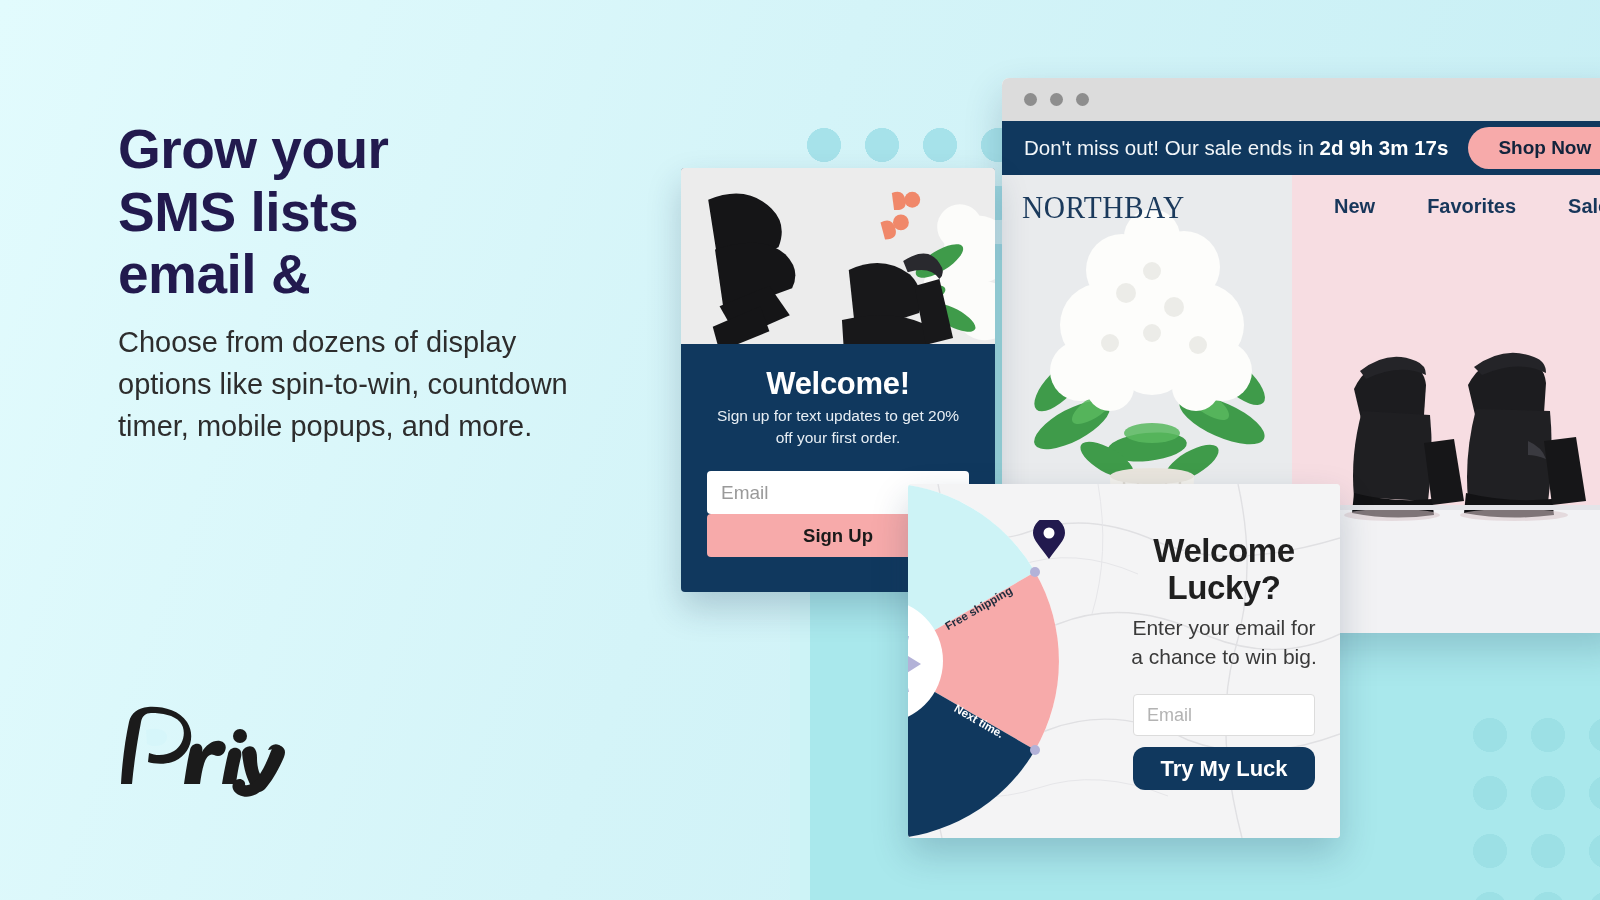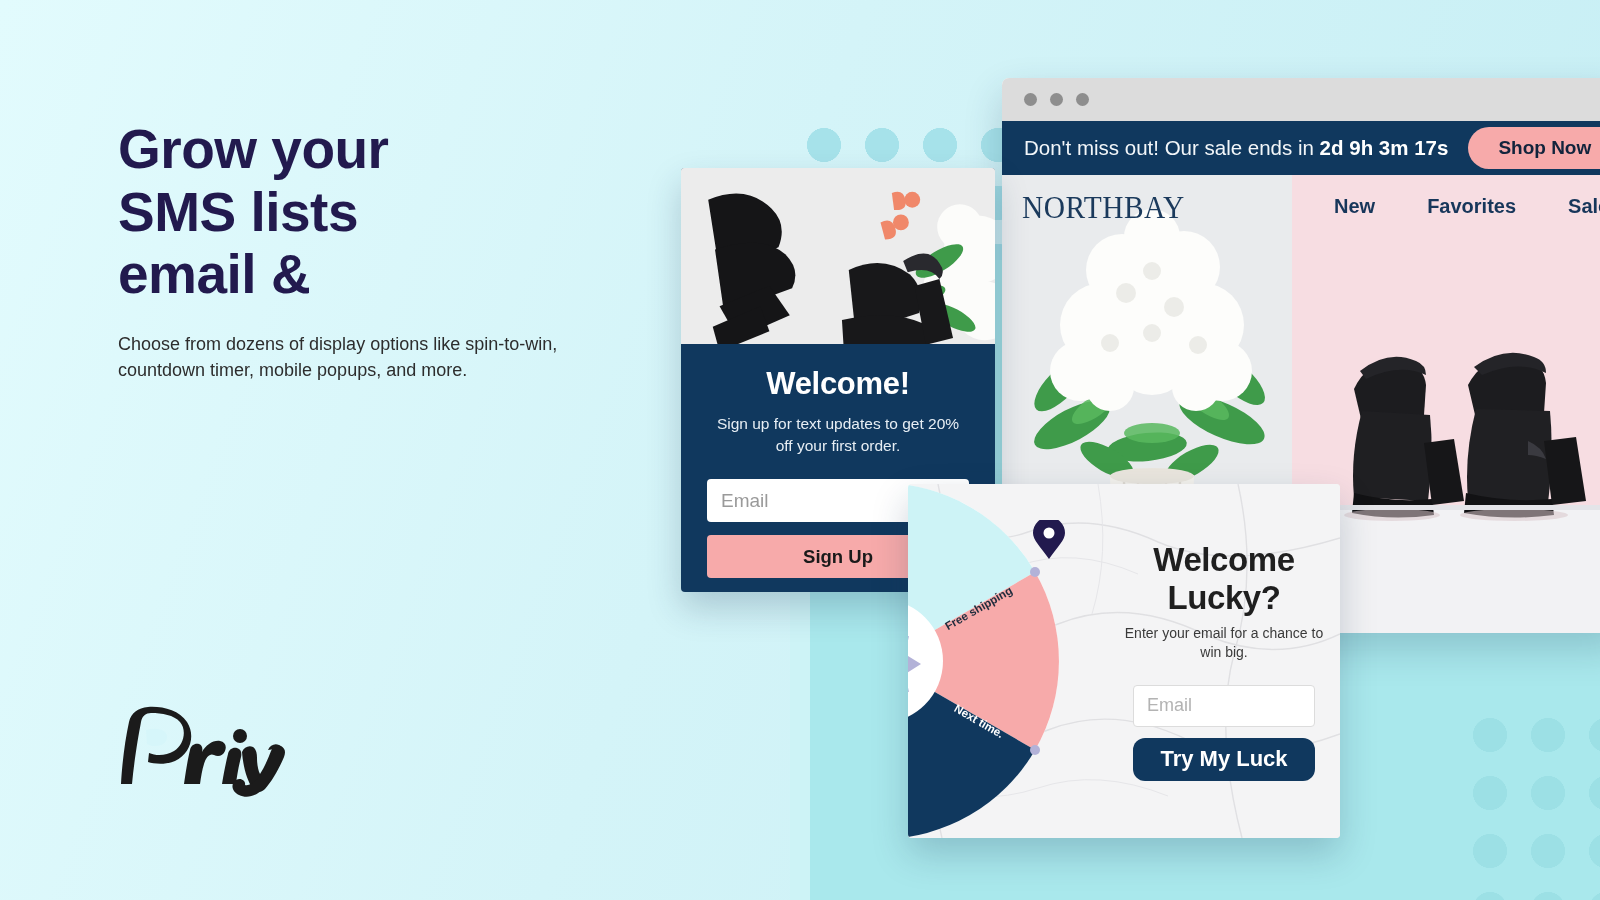--- a/index.html
+++ b/index.html
@@ -35,21 +35,21 @@
     opacity:.85;
   }
 
   
   .left-copy{ position:absolute; left:118px; top:118px; width:480px; }
   .headline{
     font-size:55px; line-height:1.14; font-weight:700;
     color:#221a4e; letter-spacing:-0.5px;
   }
   .subcopy{
-    margin-top:26px; font-size:18px; line-height:1.44;
+    margin-top:16px; font-size:29px; line-height:1.44;
     color:#2d2d2d; font-weight:400;
   }
   .logo-wrap{ position:absolute; left:118px; top:700px; width:190px; height:100px; }
   .logo-wrap svg{ display:block; }
 
   
   .browser{
     position:absolute; left:1002px; top:78px; width:620px; height:555px;
     background:#fff; border-radius:7px 0 0 0; overflow:hidden;
     box-shadow:0 16px 38px rgba(22,48,80,.20);
@@ -97,30 +97,30 @@
   
   .welcome{
     position:absolute; left:681px; top:168px; width:314px; height:424px;
     border-radius:4px; overflow:hidden;
     box-shadow:0 16px 34px rgba(22,48,80,.22);
     background:#10385e;
   }
   .welcome-img{ height:176px; position:relative; background:#ececec; overflow:hidden; }
   .welcome-body{ padding:22px 26px 0; text-align:center; }
   .welcome-title{ color:#fff; font-size:31px; font-weight:700; letter-spacing:-.3px; }
-  .welcome-sub{ color:#e7eef4; font-size:15.5px; line-height:1.42; margin-top:11px; }
+  .welcome-sub{ color:#e7eef4; font-size:15.5px; line-height:1.42; margin-top:3px; }
   .field{
     margin-top:22px; height:43px; background:#fff; border-radius:4px;
     display:flex; align-items:center; padding:0 14px;
     font-size:19px; color:#9a9a9a; border:none; width:100%;
     font-family:inherit;
   }
   .field::placeholder{ color:#9a9a9a; opacity:1; }
   .btn-signup{
-    margin-top:13px; height:43px; width:100%; background:#f7aaaa;
+    height:43px; width:100%; background:#f7aaaa;
     color:#1a1a1a; font-size:18.5px; font-weight:700; border:none;
     border-radius:4px; font-family:inherit; cursor:pointer;
   }
 
   
   .spin-card{
     position:absolute; left:908px; top:484px; width:432px; height:354px;
     background:#f3f3f4; border-radius:4px; overflow:hidden;
     box-shadow:0 16px 36px rgba(22,48,80,.22);
   }
@@ -131,21 +131,21 @@
   .spin-right{
     position:absolute; right:0; top:0; width:232px; height:100%;
     display:flex; flex-direction:column; align-items:center; justify-content:center;
     padding:0 16px;
   }
   .lucky-title{
     font-size:33px; font-weight:700; color:#1f1f1f; text-align:center;
     line-height:1.13; letter-spacing:-.4px;
   }
   .lucky-sub{
-    margin-top:8px; font-size:14px; line-height:1.38; color:#3a3a3a; text-align:center;
+    margin-top:8px; font-size:21px; line-height:1.38; color:#3a3a3a; text-align:center;
   }
   .field2{
     margin-top:22px; height:42px; width:182px; background:#fff;
     border:1px solid #dcdcdc; border-radius:4px; padding:0 13px;
     font-size:18px; color:#b3b3b3; font-family:inherit;
   }
   .field2::placeholder{ color:#b3b3b3; opacity:1; }
   .btn-luck{
     margin-top:11px; height:43px; width:182px; background:#10385e; color:#fff;
     font-size:22px; font-weight:700; border:none; border-radius:12px;

